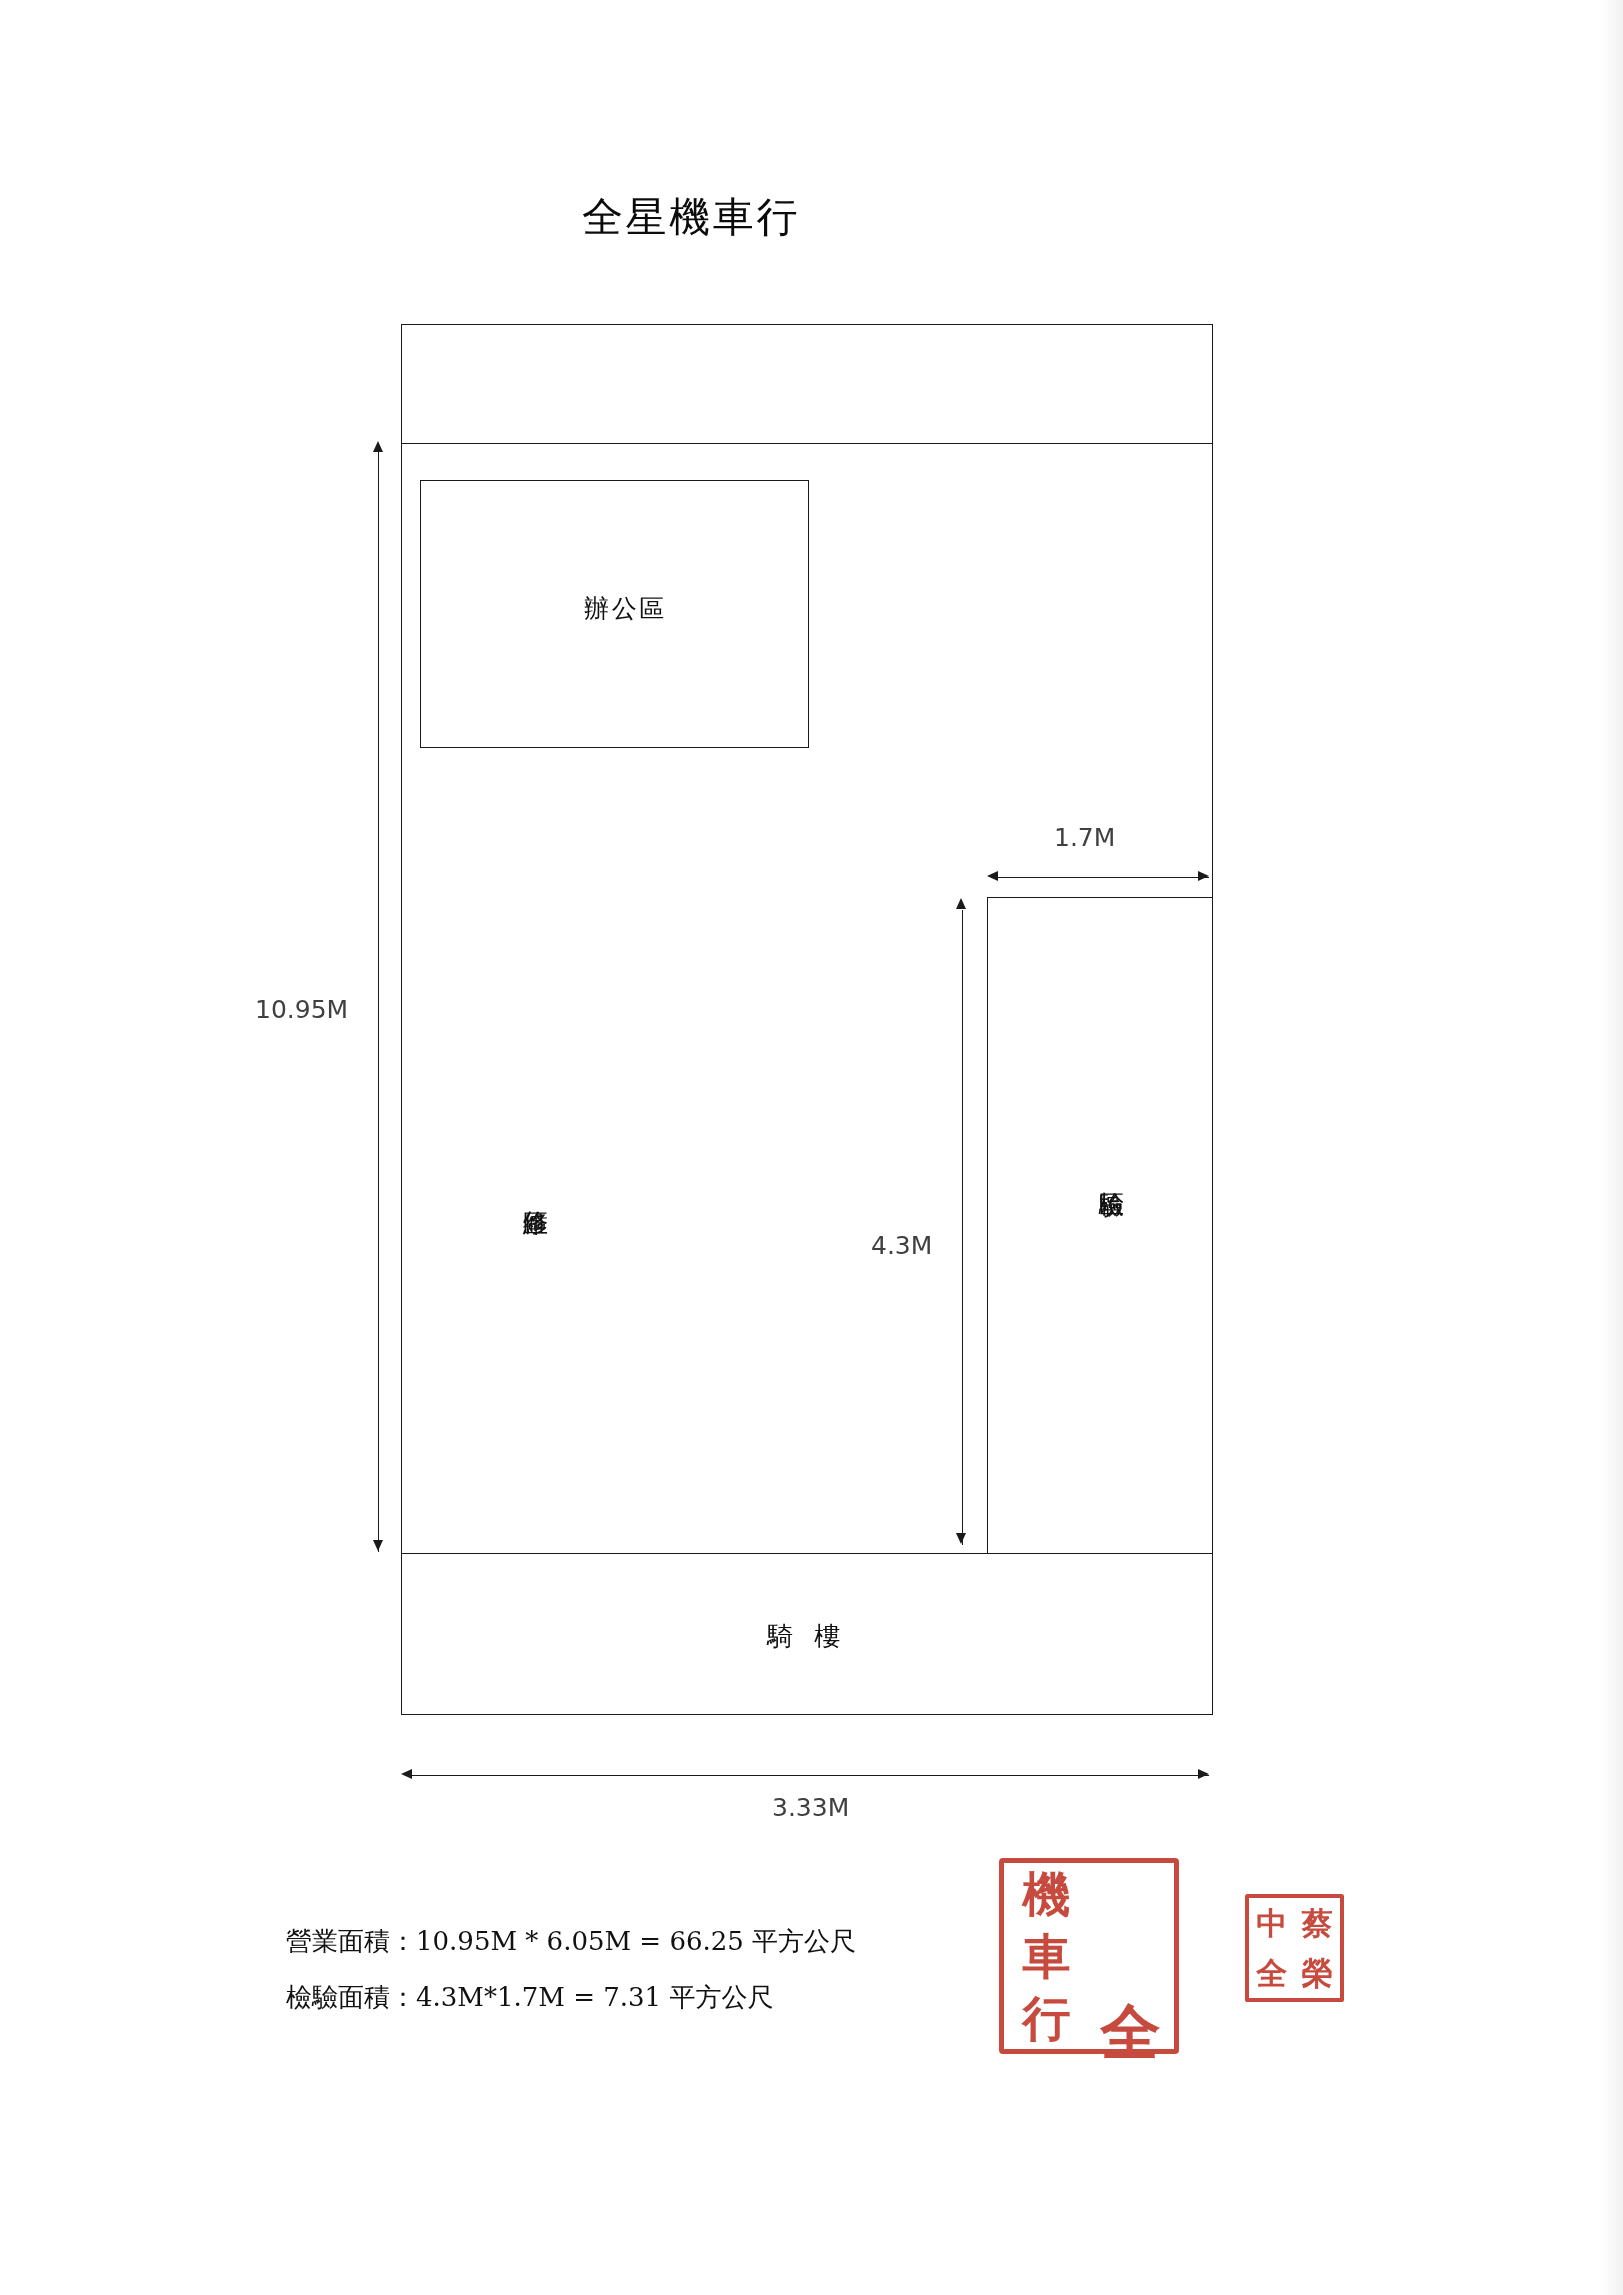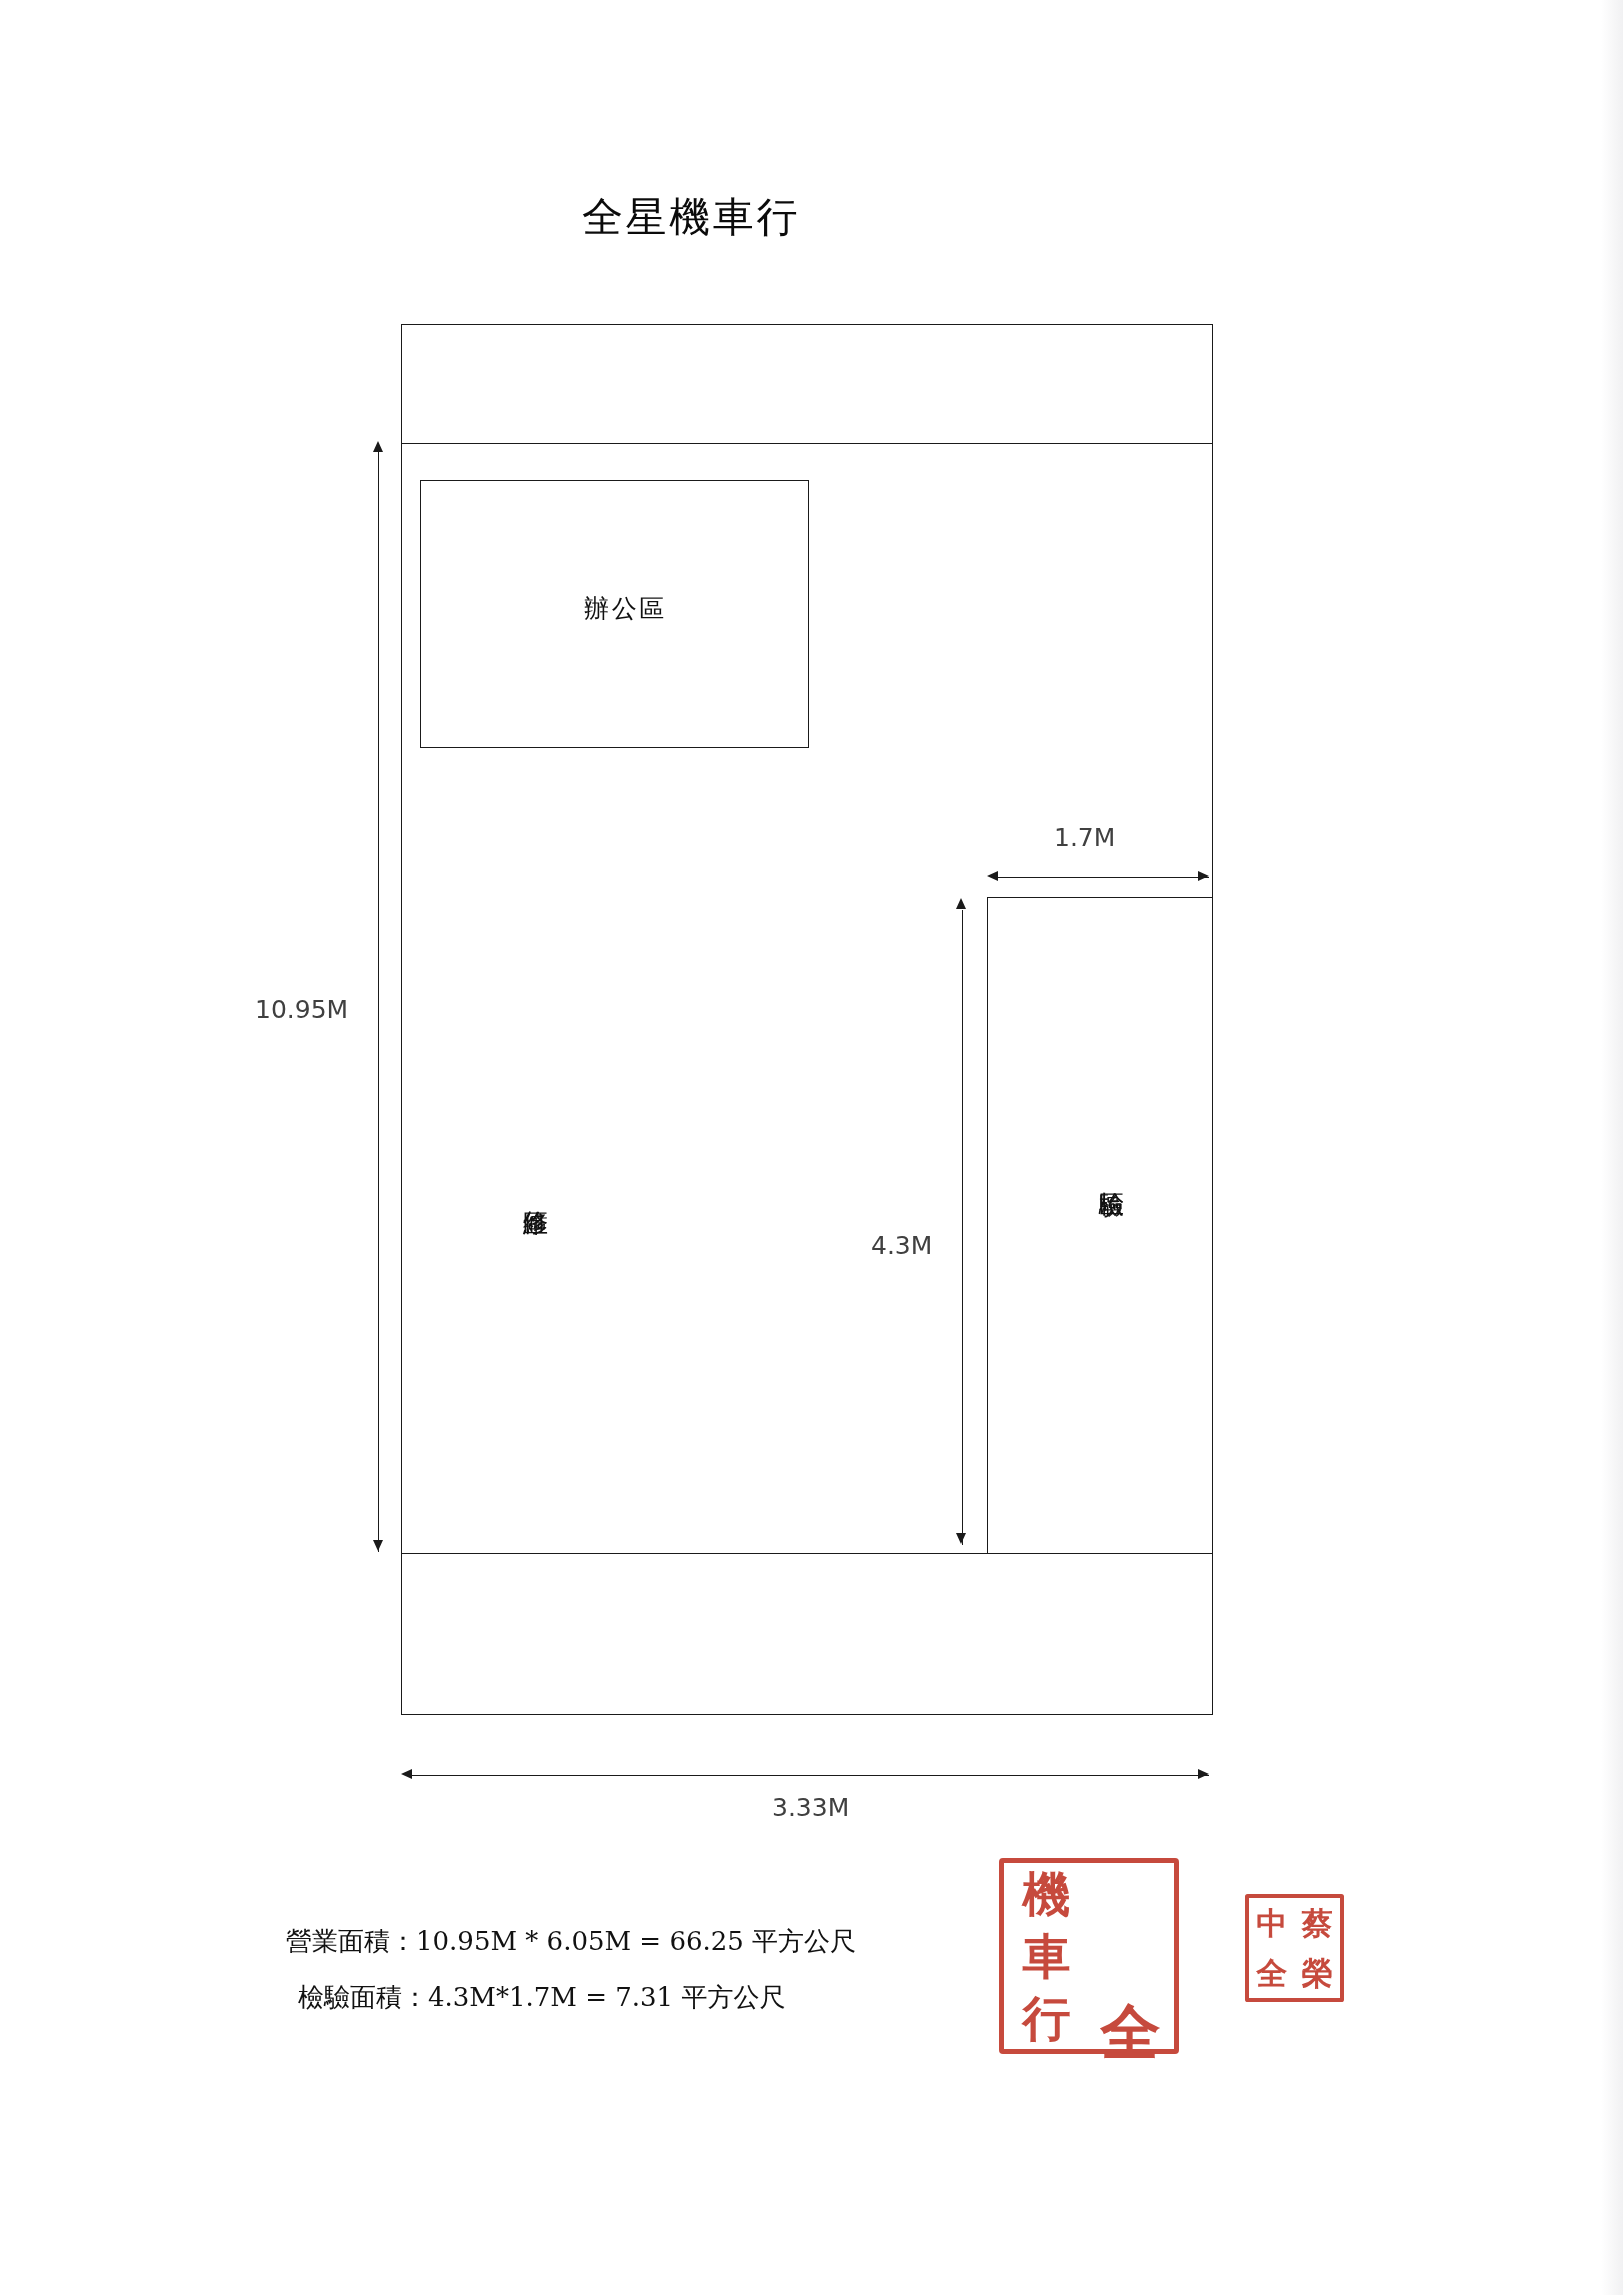--- a/index.html
+++ b/index.html
@@ -207,21 +207,21 @@
 
   
   .note-line {
     position: absolute;
     font-family: "DejaVu Serif", "Liberation Serif", serif;
     font-size: 26px;
     color: #111111;
     white-space: nowrap;
   }
   #note-1 { left: 286px; top: 1924px; }
-  #note-2 { left: 286px; top: 1980px; margin-left: 12px; }
+  #note-2 { left: 286px; top: 1980px; }
 
   
   .seal {
     position: absolute;
     box-sizing: border-box;
     color: #c0392b;
     font-family: "DejaVu Serif", "Liberation Serif", serif;
     font-weight: bold;
   }
   #seal-company {
@@ -299,20 +299,21 @@
 
   <div id="office-zone" class="line-box"></div>
   <div id="office-label" class="zone-label">辦公區</div>
 
   <div id="repair-label" class="zone-label" style="writing-mode: vertical-rl; text-orientation: upright;">維修區</div>
 
   <div id="inspection-zone" class="line-box"></div>
   <div id="inspection-label" class="zone-label" style="writing-mode: vertical-rl; text-orientation: upright;">檢驗區</div>
 
   <div id="arcade-zone" class="line-box"></div>
+  <div id="arcade-label" class="zone-label">騎 樓</div>
 
   <div id="dim-height-line" class="dim-line-v"></div>
   <div id="dim-height-arrow-top" class="arrow arrow-up"></div>
   <div id="dim-height-arrow-bottom" class="arrow arrow-down"></div>
   <div id="dim-height-text" class="dim-text">10.95M</div>
 
   <div id="dim-width-line" class="dim-line-h"></div>
   <div id="dim-width-arrow-left" class="arrow arrow-left"></div>
   <div id="dim-width-arrow-right" class="arrow arrow-right"></div>
   <div id="dim-width-text" class="dim-text">3.33M</div>

